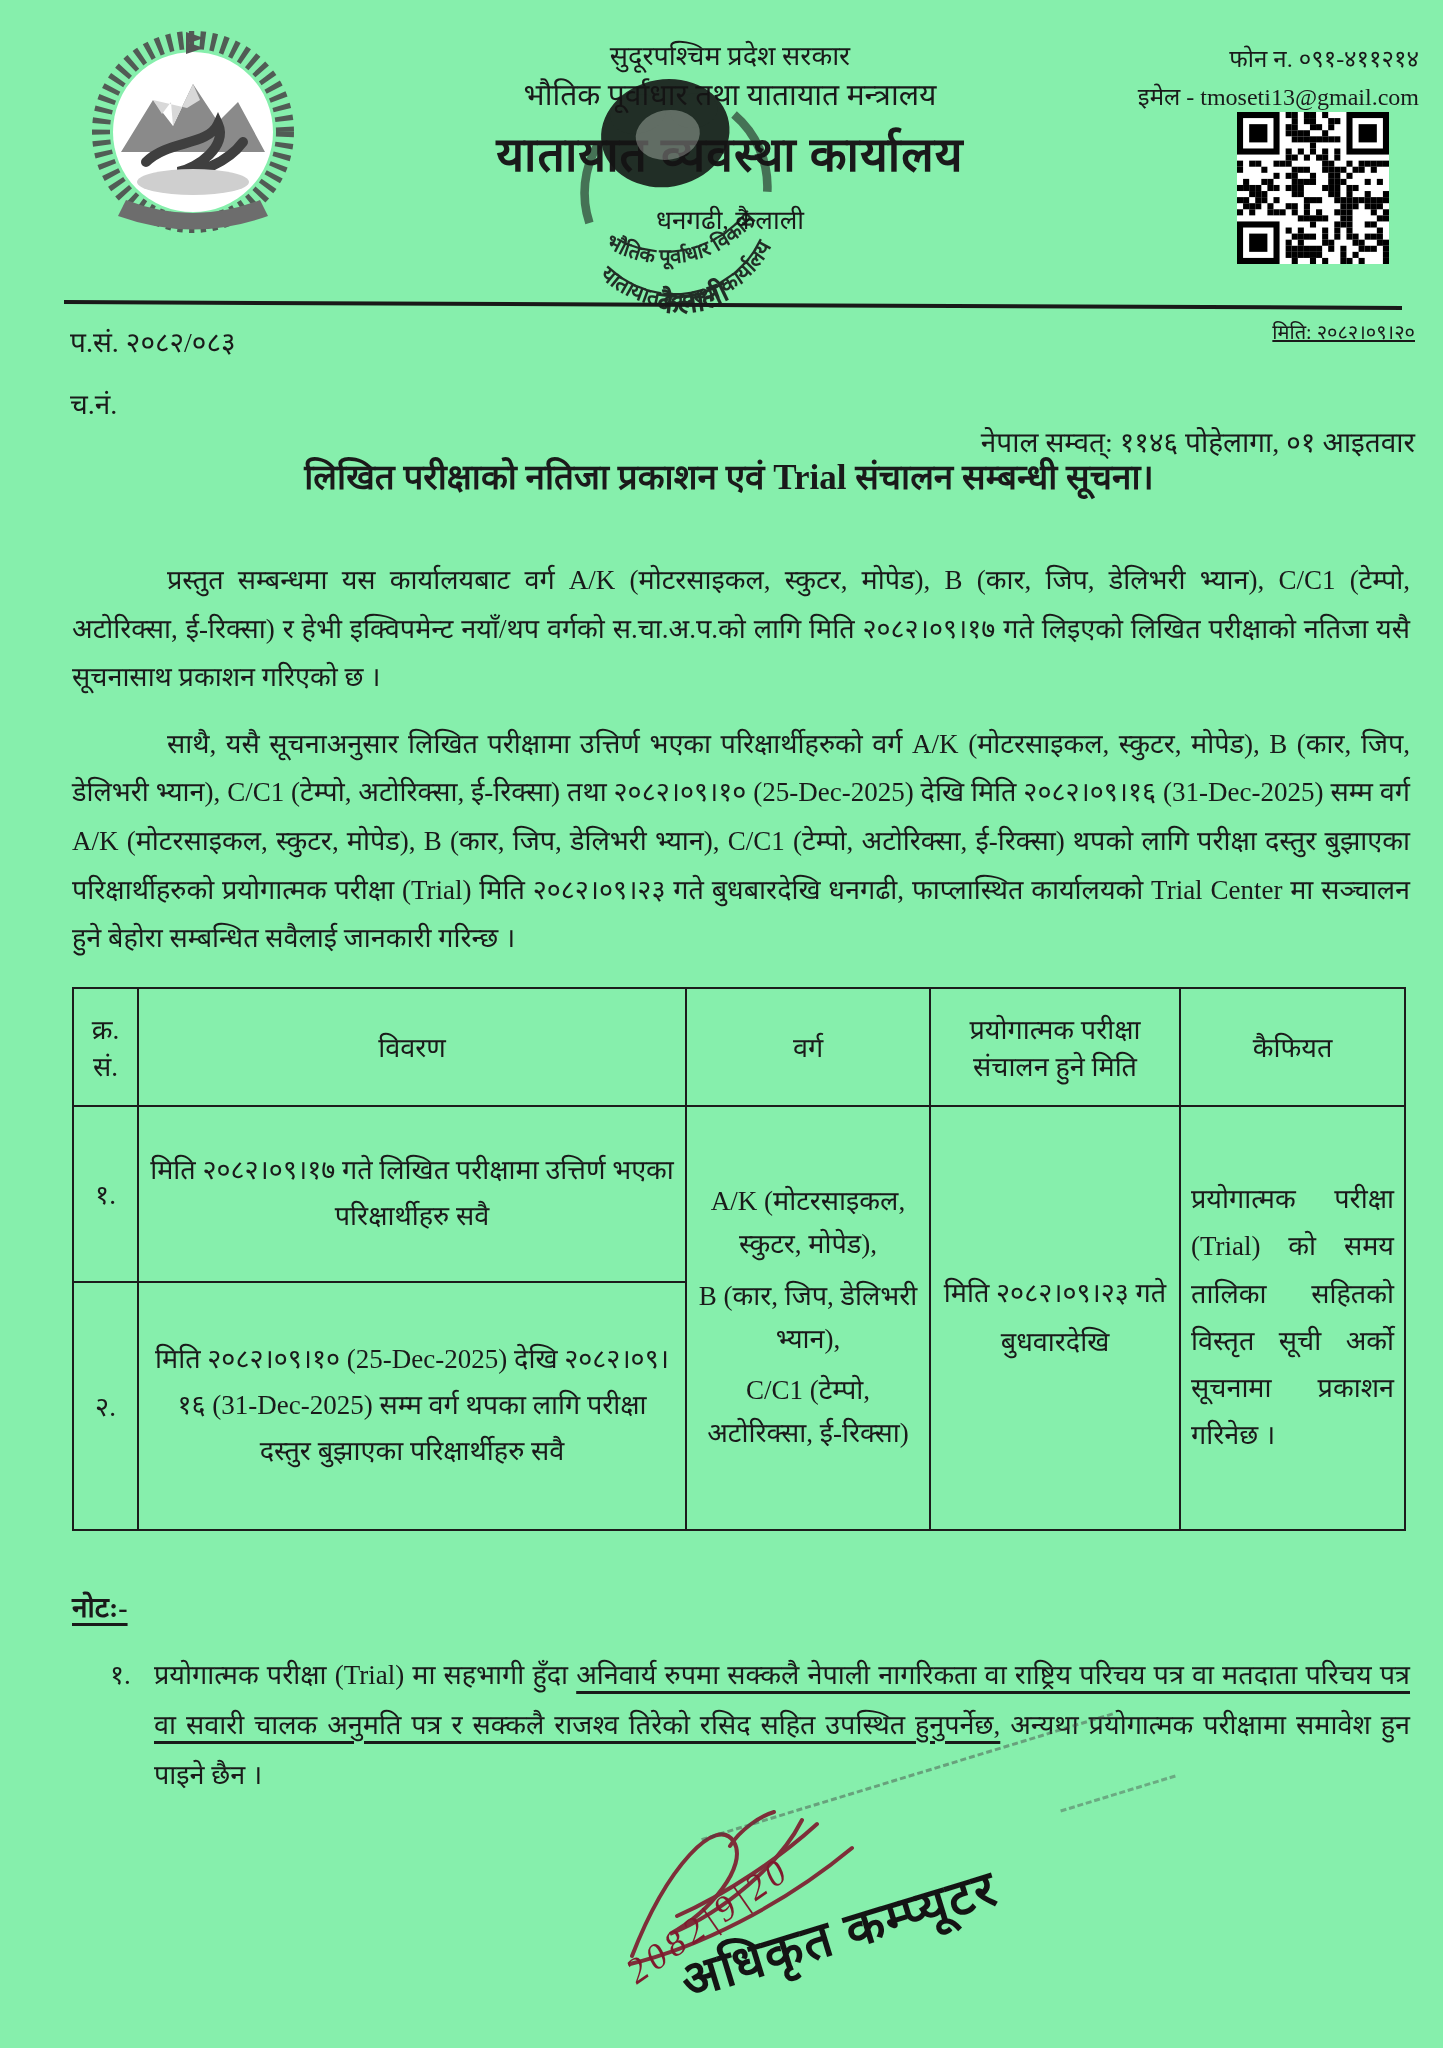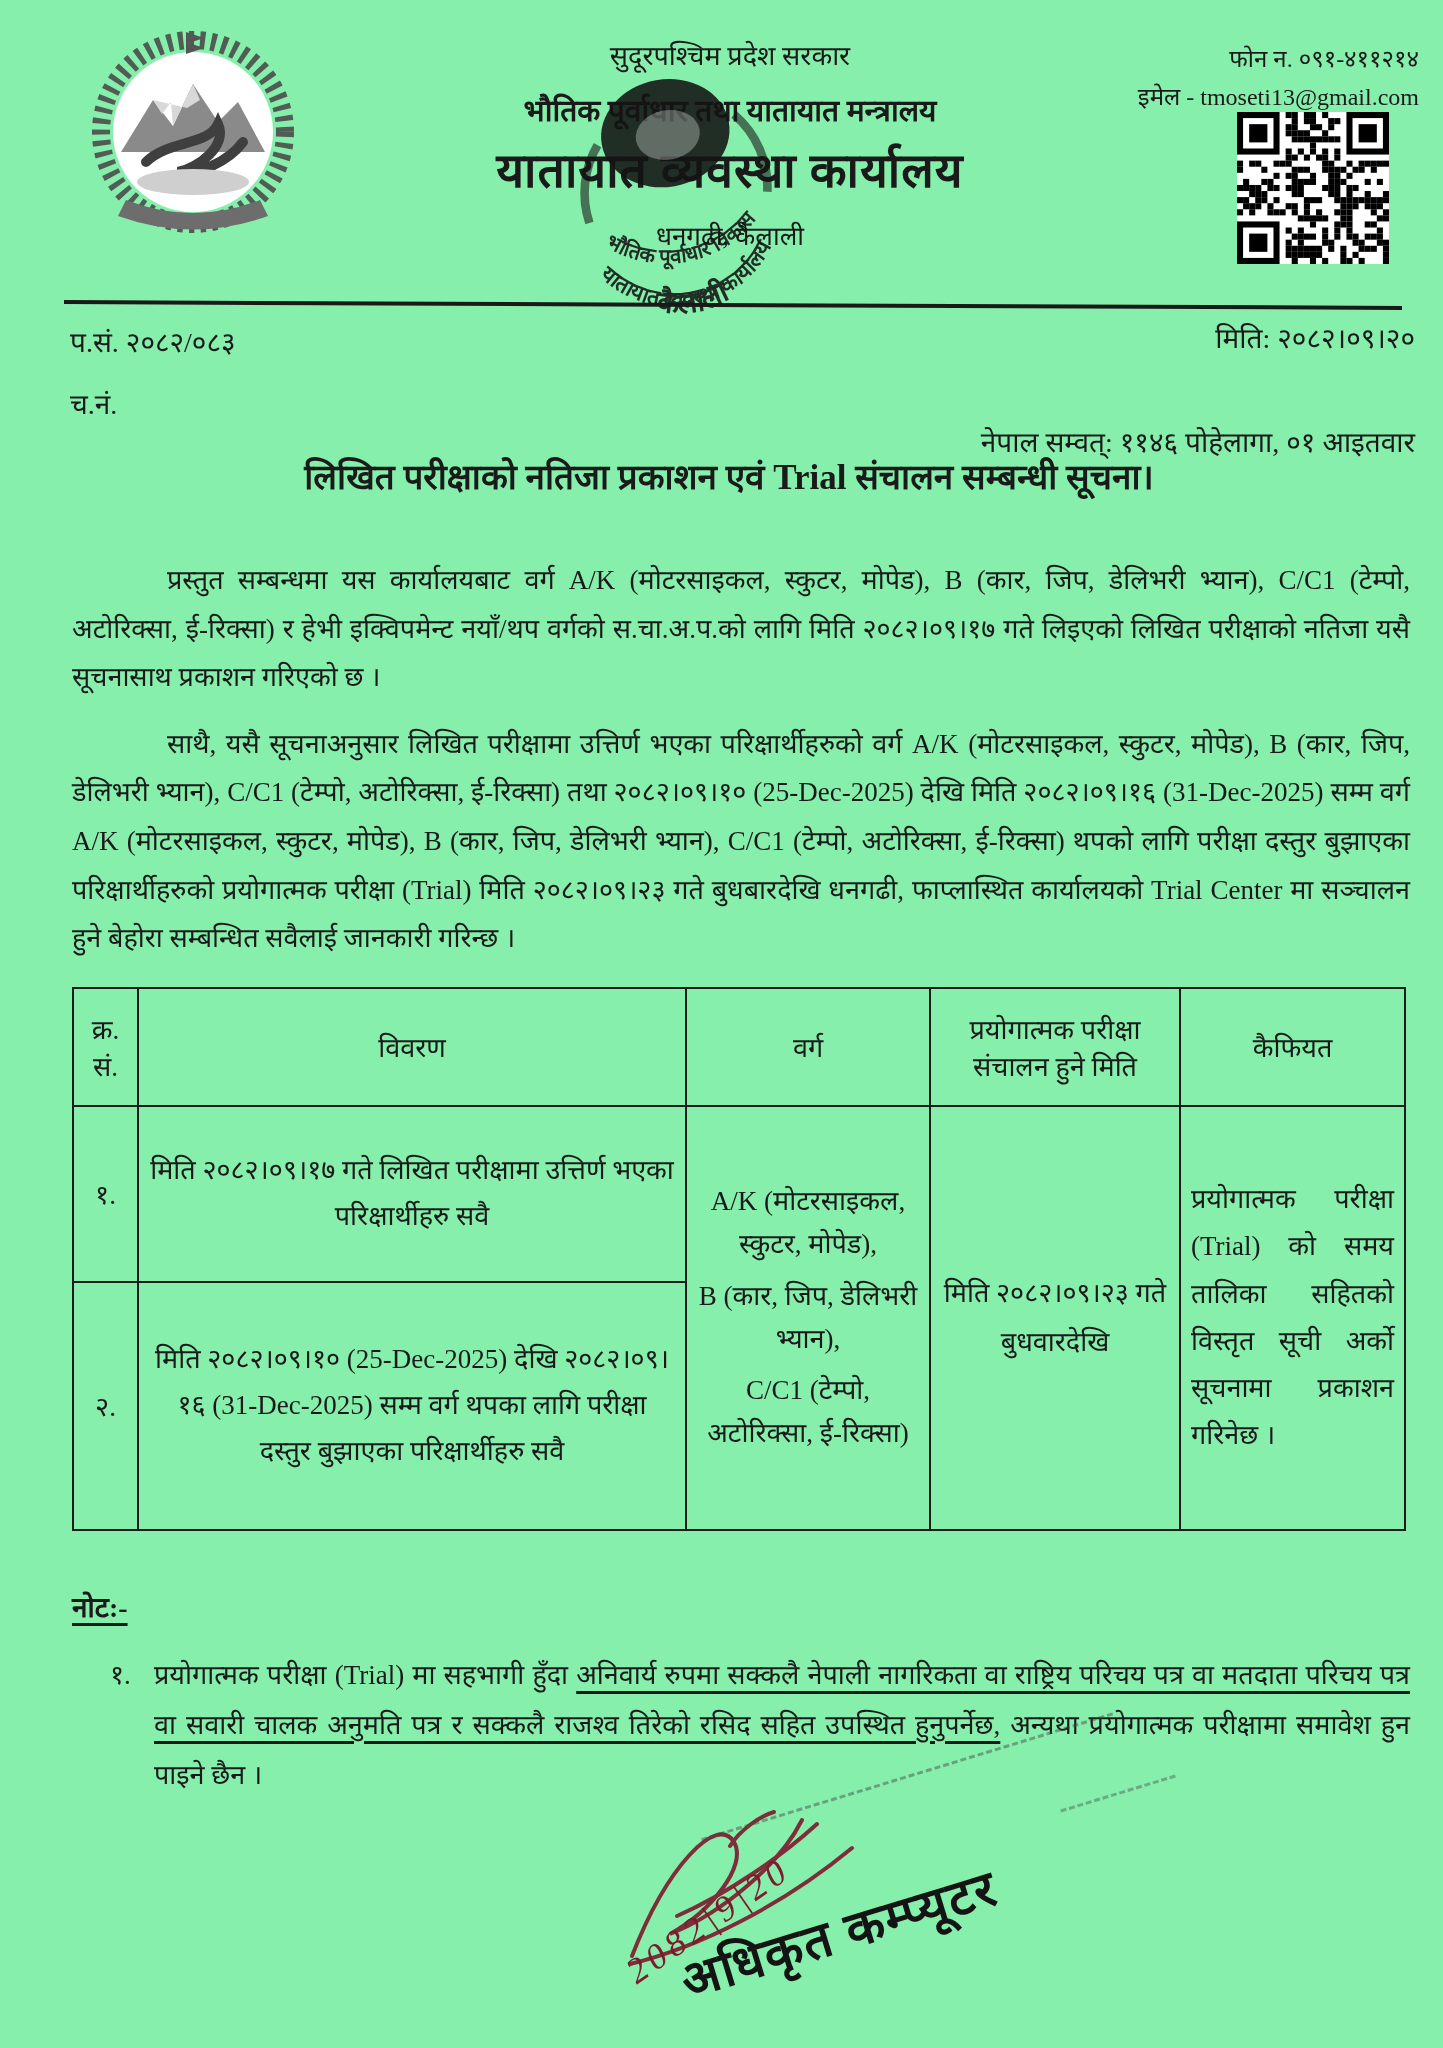--- a/index.html
+++ b/index.html
@@ -9,31 +9,31 @@
     margin:0 auto;
     background:#86efac;
     color:#1a1a1a;
     font-family:"Liberation Serif","DejaVu Serif",serif;
     overflow:hidden;
   }
   
   .emblem{position:absolute;left:66px;top:30px;width:254px;height:214px;}
   .hdr-center{position:absolute;left:330px;top:36px;width:800px;text-align:center;}
   .hdr-line1{font-size:27px;}
-  .hdr-line2{font-size:30px;margin-top:16px;font-weight:bold;}
+  .hdr-line2{font-size:30px;margin-top:0;}
   .hdr-line3{font-size:48px;font-weight:700;margin-top:6px;letter-spacing:1px;}
   .hdr-line4{font-size:26px;margin-top:16px;}
   .hdr-right{position:absolute;right:24px;top:40px;width:360px;text-align:right;}
   .contact{font-size:24px;line-height:1.6;}
   .qr{position:absolute;left:1237px;top:112px;width:152px;height:152px;}
   .hdr-stamp{position:absolute;left:545px;top:66px;width:258px;height:258px;opacity:.88;pointer-events:none;}
   .rule{position:absolute;left:64px;top:303px;width:1338px;height:4px;background:#191919;transform:rotate(.25deg);}
   
   .meta-ref{position:absolute;left:70px;top:322px;font-size:28px;}
-  .meta-date{position:absolute;right:28px;top:318px;font-size:28px;text-align:right;}
+  .meta-date{position:absolute;right:28px;top:318px;font-size:20px;text-align:right;text-decoration:underline;}
   .meta-dispatch{position:absolute;left:70px;top:384px;font-size:28px;}
   .meta-sambat{position:absolute;right:28px;top:378px;font-size:28px;text-align:right;margin-top:44px;}
   
   .title{position:absolute;left:64px;top:452px;width:1330px;text-align:center;font-size:35px;font-weight:700;}
   .content{position:absolute;left:72px;top:556px;width:1338px;}
   .para{font-size:27px;line-height:1.8;text-align:justify;text-indent:95px;margin:0 0 18px 0;}
   
   table.notice{border-collapse:collapse;width:1332px;margin-top:24px;table-layout:fixed;}
   table.notice th,table.notice td{
     border:2.5px solid #1c1c1c;font-size:27px;font-weight:400;

